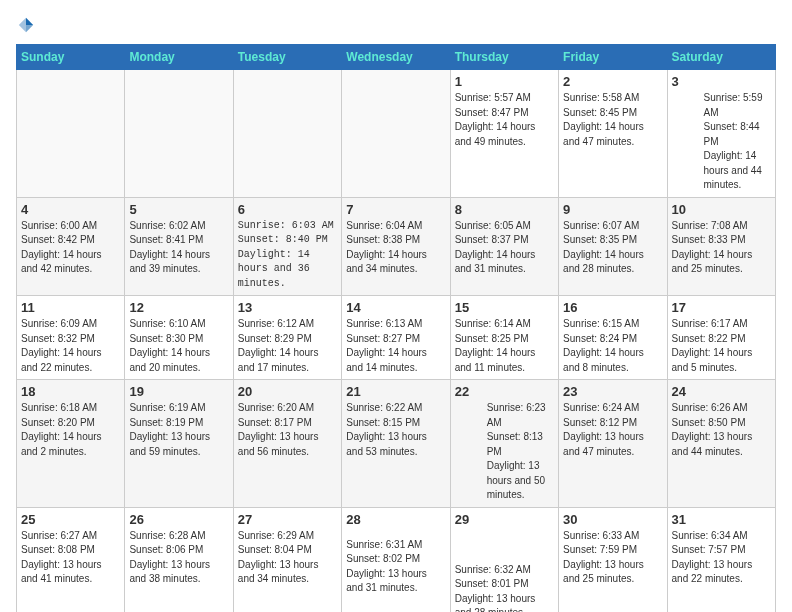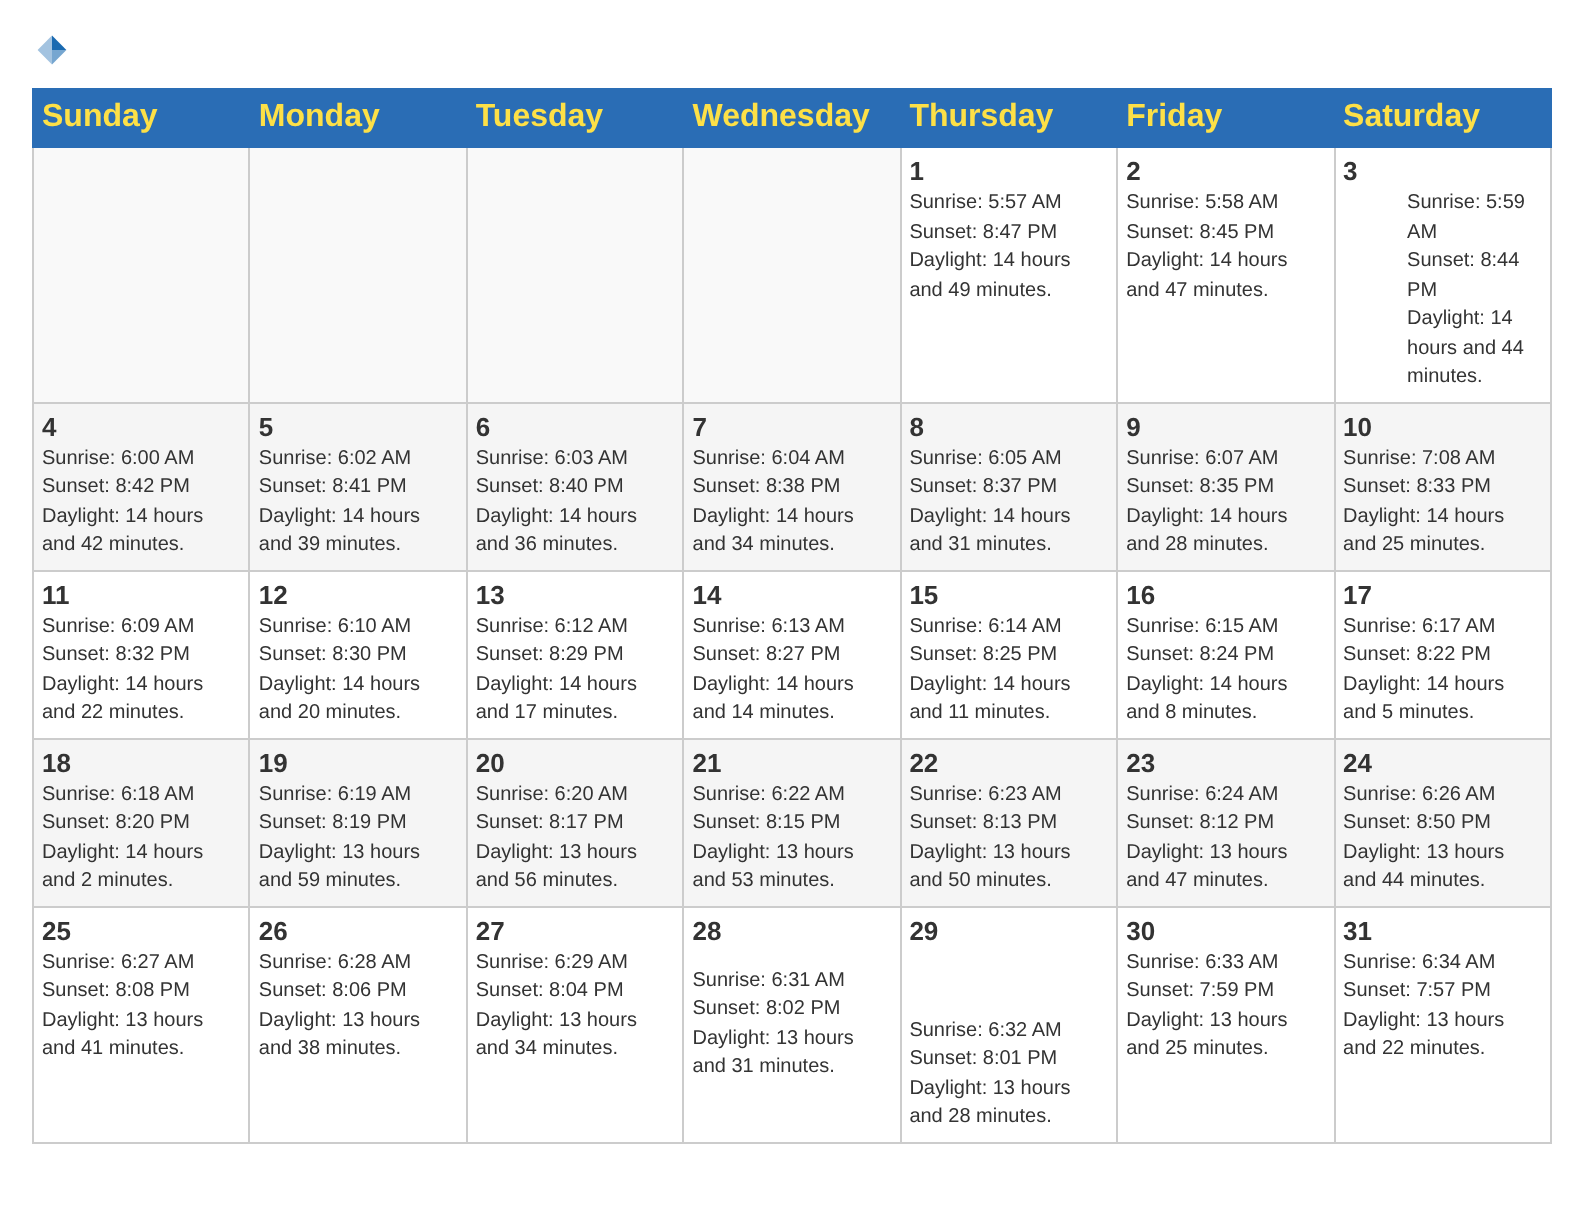--- a/index.html
+++ b/index.html
@@ -47,25 +47,25 @@
       font-size: 15px;
       color: #555;
     }
     table {
       width: 100%;
       border-collapse: collapse;
       font-size: 11px;
     }
     thead th {
       background-color: #2a6db5;
-      color: #fde047;
+      color: #5eead4;
       padding: 5px 4px;
       text-align: left;
       font-weight: bold;
-      font-size: 16px;
+      font-size: 12px;
       border: 1px solid #2a6db5;
     }
     td {
       border: 1px solid #ccc;
       vertical-align: top;
       padding: 4px;
       width: 14.28%;
       min-height: 80px;
       background: #fff;
     }
@@ -158,21 +158,21 @@
 Daylight: 14 hours and 42 minutes.</div>
         </td>
         <td>
           <span class="day-num">5</span>
           <div class="day-info" style="white-space: pre-line;">Sunrise: 6:02 AM
 Sunset: 8:41 PM
 Daylight: 14 hours and 39 minutes.</div>
         </td>
         <td>
           <span class="day-num">6</span>
-          <div class="day-info" style="white-space: pre-line;">Sunrise: 6:03 AM
+          <div class="day-info" style="white-space: pre-line; font-family: Liberation Mono, monospace;">Sunrise: 6:03 AM
 Sunset: 8:40 PM
 Daylight: 14 hours and 36 minutes.</div>
         </td>
         <td>
           <span class="day-num">7</span>
           <div class="day-info" style="white-space: pre-line;">Sunrise: 6:04 AM
 Sunset: 8:38 PM
 Daylight: 14 hours and 34 minutes.</div>
         </td>
         <td>
@@ -258,21 +258,21 @@
 Daylight: 13 hours and 56 minutes.</div>
         </td>
         <td>
           <span class="day-num">21</span>
           <div class="day-info" style="white-space: pre-line;">Sunrise: 6:22 AM
 Sunset: 8:15 PM
 Daylight: 13 hours and 53 minutes.</div>
         </td>
         <td>
           <span class="day-num">22</span>
-          <div class="day-info" style="white-space: pre-line;">Sunrise: 6:23 AM
+          <div class="day-info" style="white-space: pre-line; margin-left: 32px;">Sunrise: 6:23 AM
 Sunset: 8:13 PM
 Daylight: 13 hours and 50 minutes.</div>
         </td>
         <td>
           <span class="day-num">23</span>
           <div class="day-info" style="white-space: pre-line;">Sunrise: 6:24 AM
 Sunset: 8:12 PM
 Daylight: 13 hours and 47 minutes.</div>
         </td>
         <td>

